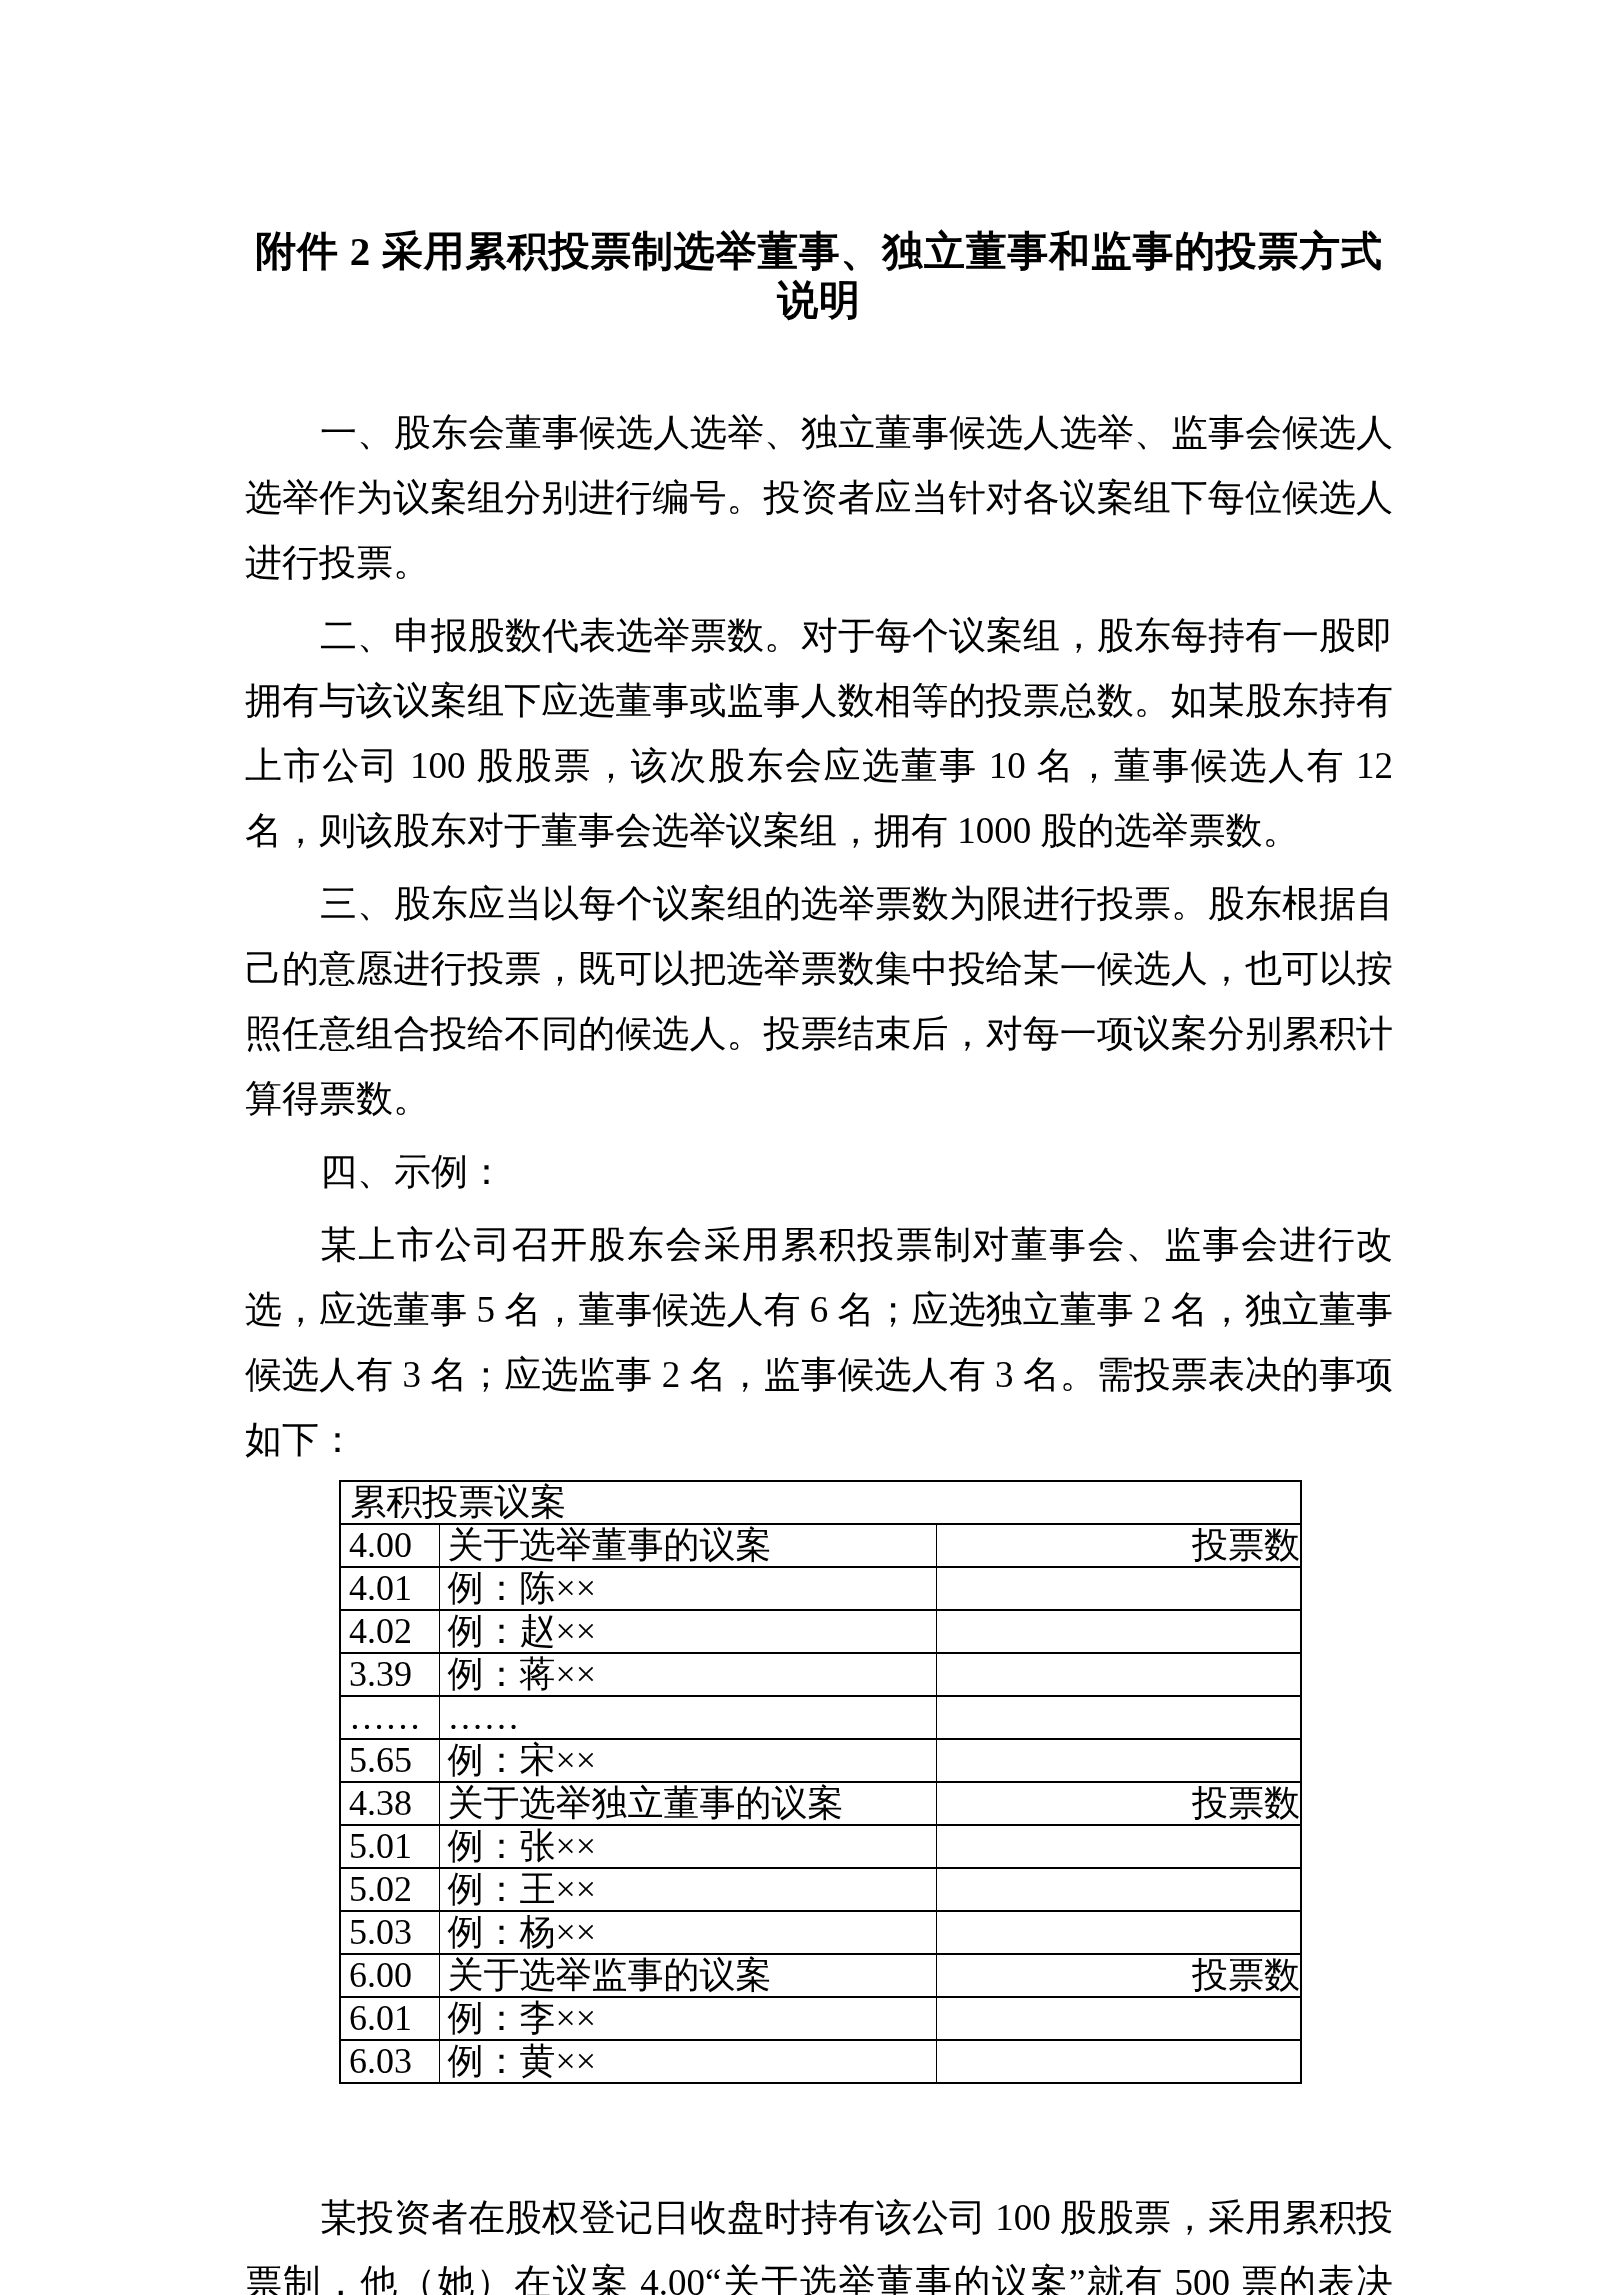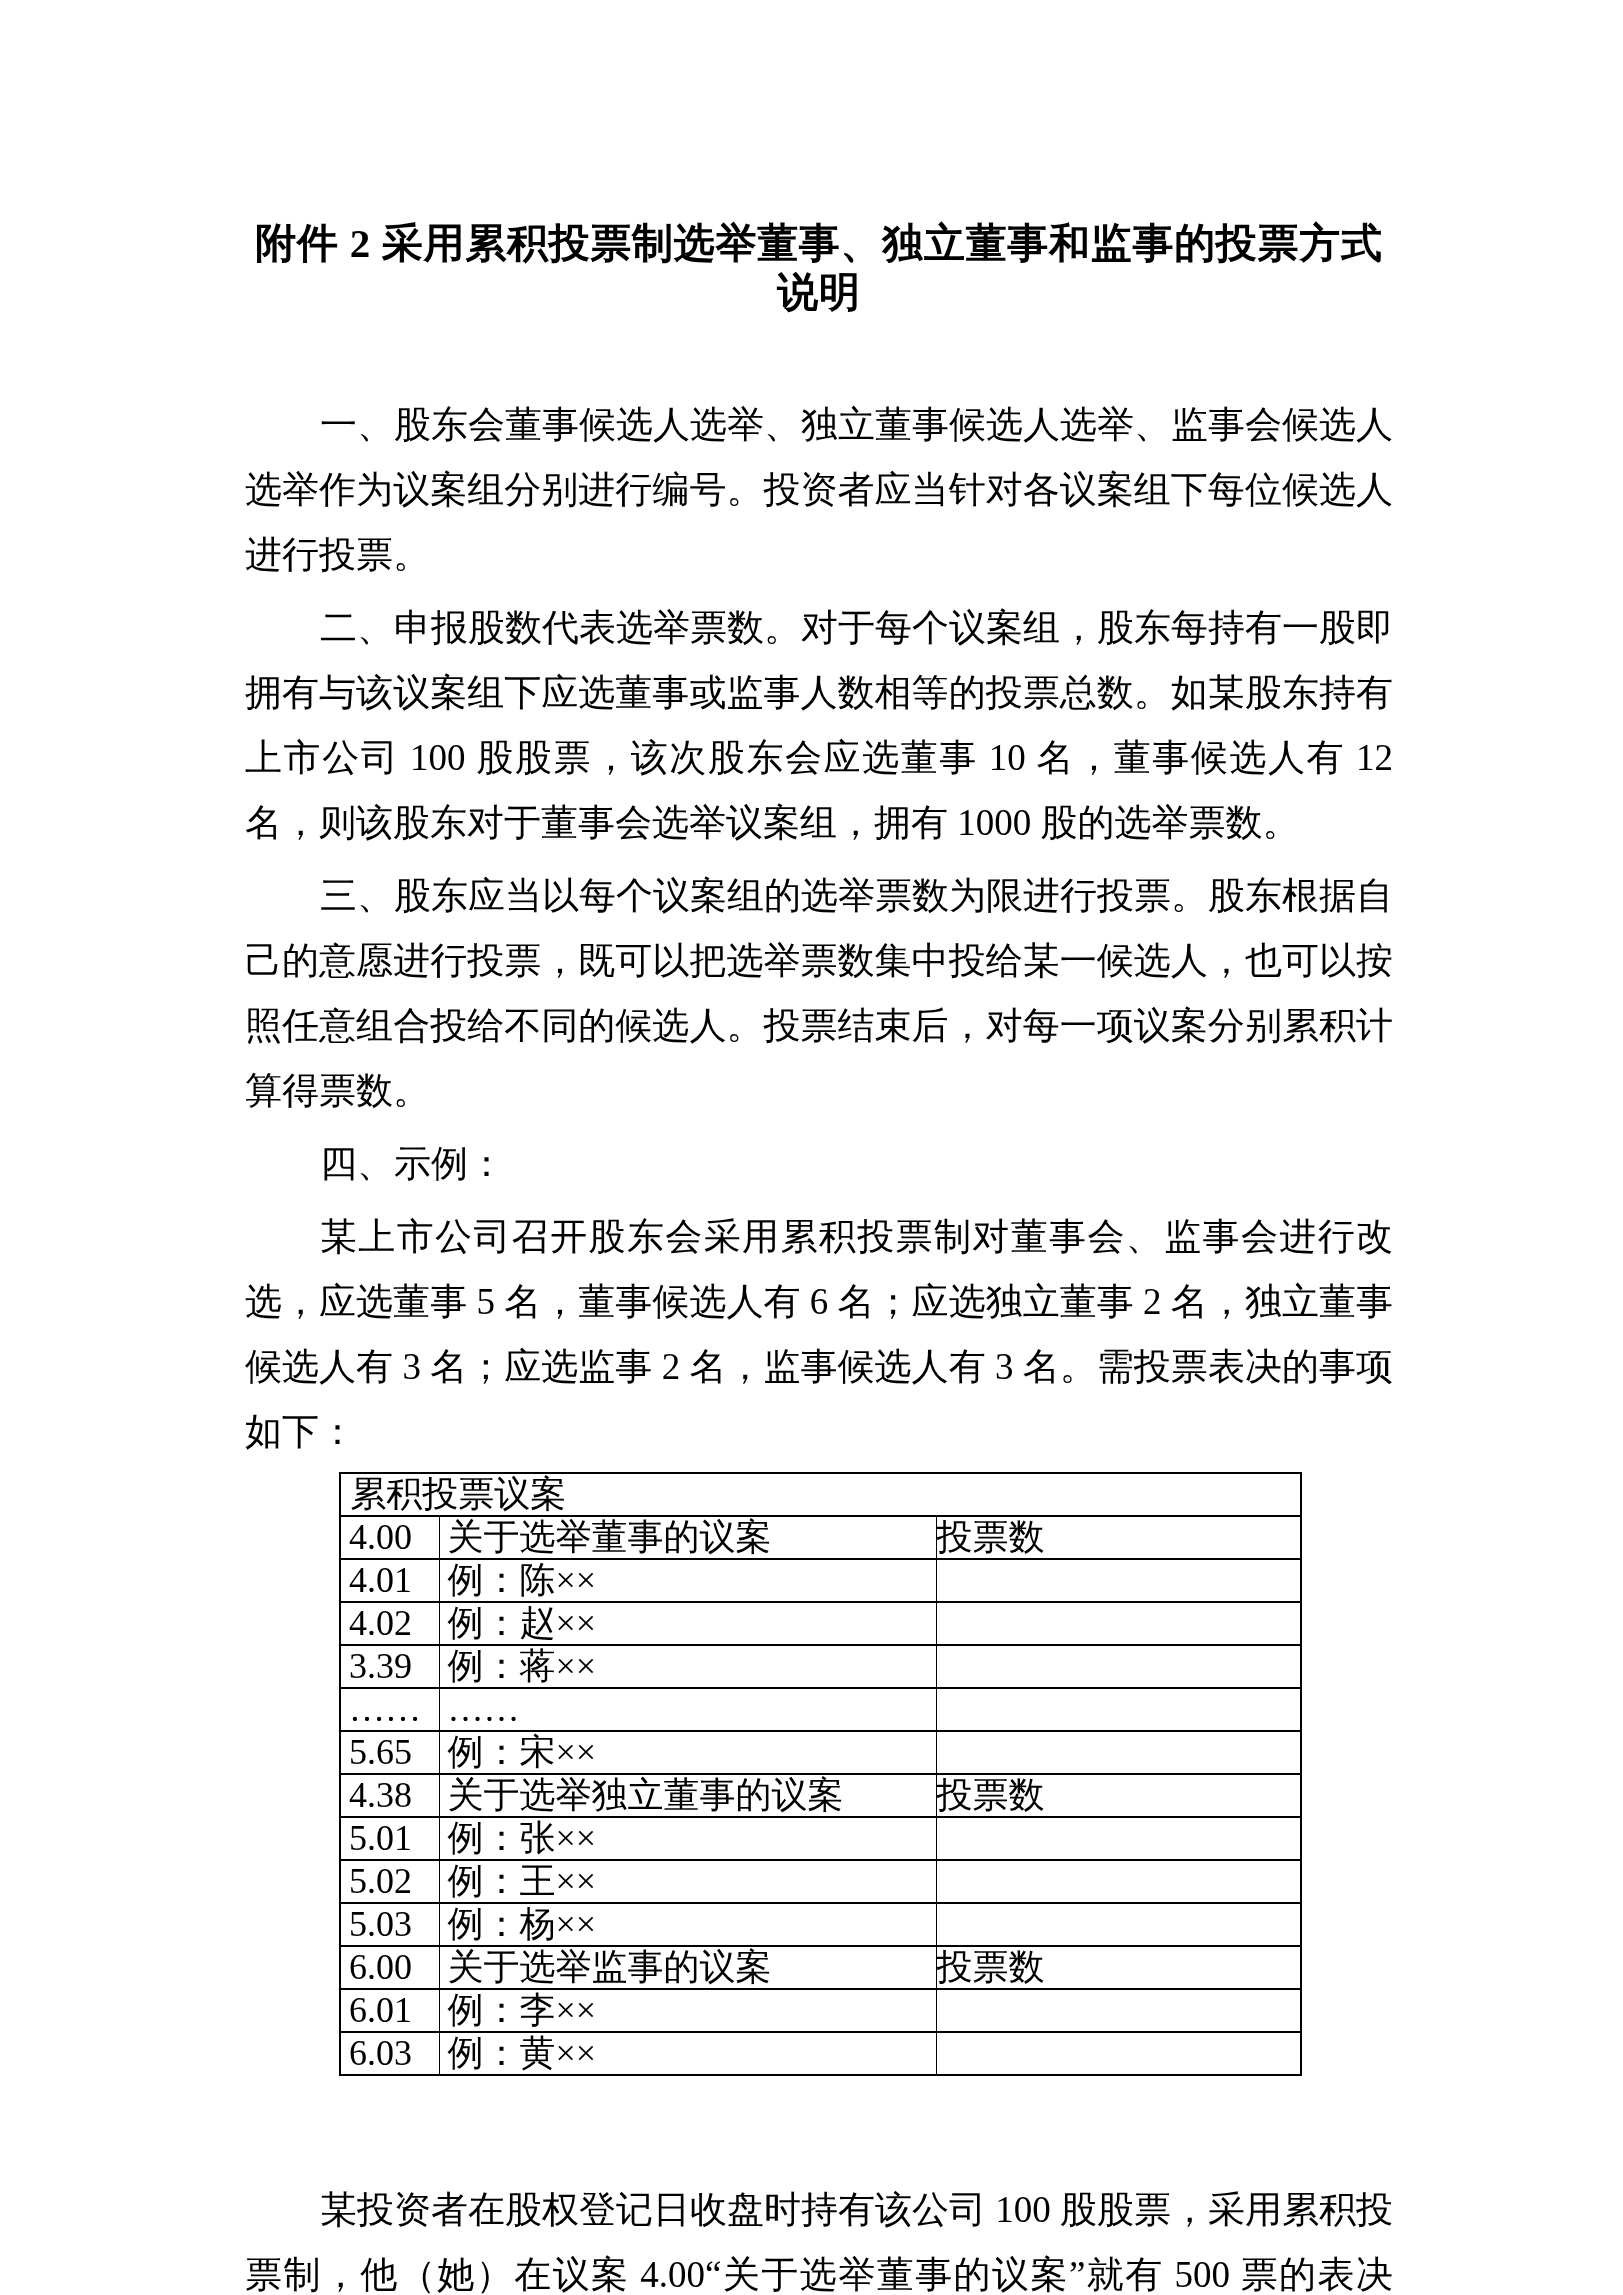--- a/index.html
+++ b/index.html
@@ -11,21 +11,21 @@
     width: 1623px;
     height: 2295px;
     position: relative;
     color: #000000;
     font-family: "Liberation Serif", "DejaVu Serif", serif;
   }
   .page {
     box-sizing: border-box;
     width: 1623px;
     height: 2295px;
-    padding: 0 222px 0 237px;
+    padding: 8px 222px 0 237px;
     overflow: hidden;
   }
   .doc-title {
     margin: 219px 0 0 0;
     font-size: 41px;
     line-height: 49px;
     font-weight: bold;
     text-align: center;
     letter-spacing: 0.7px;
   }
@@ -56,21 +56,21 @@
     line-height: 39px;
     padding: 0 3.9px 0 7.9px;
     vertical-align: middle;
     white-space: nowrap;
     overflow: hidden;
   }
   table.proposals td.caption-cell {
     padding-left: 9.2px;
   }
   table.proposals td.votes-cell {
-    text-align: left;
+    text-align: right;
     padding: 0;
   }
   p.closing {
     margin-top: 101px !important;
   }
 </style>
 </head>
 <body>
 
 <div class="page">

